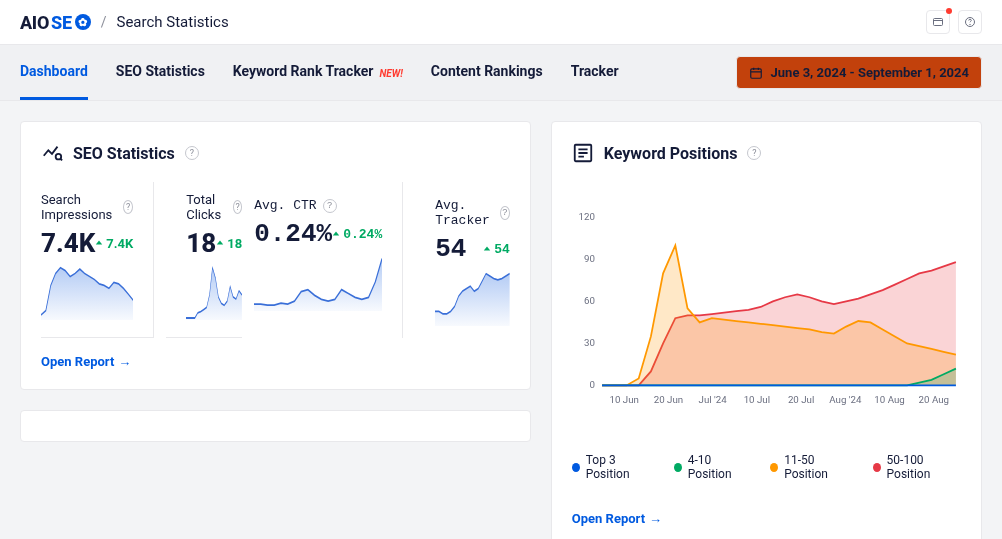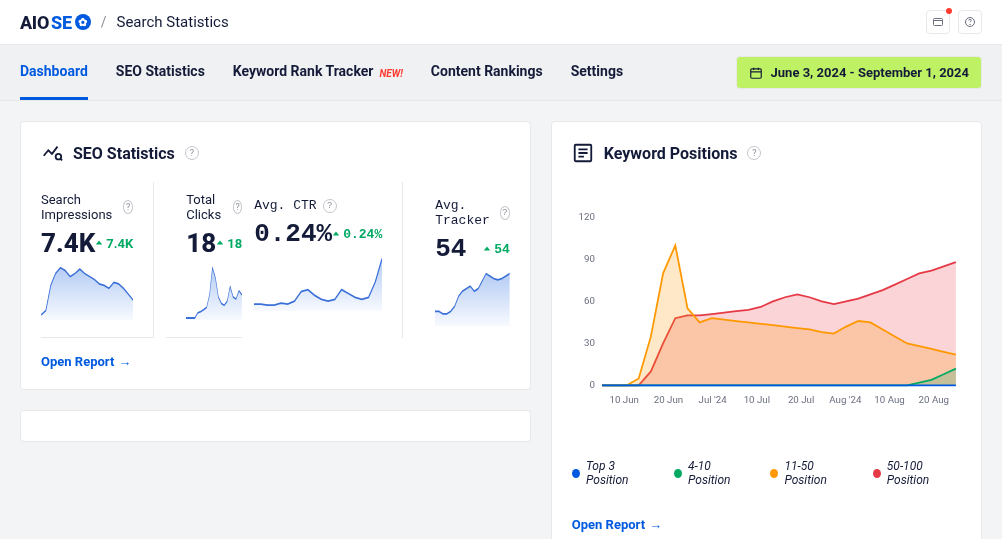--- a/index.html
+++ b/index.html
@@ -13,42 +13,42 @@
   .breadcrumb-sep { color: #8c8f9a; }
   .breadcrumb { color: #141b38; font-size: 15px; }
   .topbar-right { display: flex; align-items: center; gap: 8px; }
   .icon-btn { width: 24px; height: 24px; border: 1px solid #e8e8eb; border-radius: 4px; display: flex; align-items: center; justify-content: center; cursor: pointer; background: #fff; position: relative; }
   .icon-btn .dot { position: absolute; top: -3px; right: -3px; width: 6px; height: 6px; border-radius: 50%; background: #ff3b30; }
   .tabbar { background: #f0f1f3; padding: 0 20px; display: flex; align-items: center; justify-content: space-between; border-bottom: 1px solid #e8e8eb; }
   .tabs { display: flex; gap: 28px; }
   .tab { padding: 18px 0; font-weight: 700; font-size: 14px; color: #141b38; cursor: pointer; border-bottom: 3px solid transparent; display: flex; align-items: flex-end; gap: 6px; }
   .tab.active { color: #005ae0; border-bottom-color: #005ae0; }
   .tab .new-badge { color: #ff3b30; font-size: 10px; font-weight: 700; font-style: italic; }
-  .daterange { background: #bef264; border: 1px solid #e8e8eb; border-radius: 4px; padding: 8px 12px; display: flex; align-items: center; gap: 8px; font-size: 13px; font-weight: 700; cursor: pointer; }
+  .daterange { background: #c2410c; border: 1px solid #e8e8eb; border-radius: 4px; padding: 8px 12px; display: flex; align-items: center; gap: 8px; font-size: 13px; font-weight: 700; cursor: pointer; }
   .content { padding: 20px; display: flex; gap: 20px; }
   .col { flex: 1; display: flex; flex-direction: column; gap: 20px; }
   .card { background: #fff; border: 1px solid #e8e8eb; border-radius: 4px; padding: 20px; }
   .card-header { display: flex; align-items: center; gap: 10px; margin-bottom: 18px; }
   .card-title { font-weight: 700; font-size: 16px; }
   .help-icon { width: 14px; height: 14px; border: 1px solid #c5c7ce; border-radius: 50%; display: inline-flex; align-items: center; justify-content: center; font-size: 9px; color: #8c8f9a; cursor: pointer; }
   .stats-grid { display: grid; grid-template-columns: 1fr 1fr 1fr 1fr; gap: 12px; }
   .stat-cell { padding: 10px 0 0; }
   .stat-cell:nth-child(1), .stat-cell:nth-child(2) { border-bottom: 1px solid #e8e8eb; padding-bottom: 14px; }
   .stat-cell:nth-child(even) { padding-left: 20px; }
   .stat-cell:nth-child(odd) { padding-right: 20px; border-right: 1px solid #e8e8eb; }
   .stat-cell:nth-child(3), .stat-cell:nth-child(4) { padding-top: 16px; font-family: Liberation Mono, monospace; }
   .stat-label-row { display: flex; align-items: center; gap: 6px; margin-bottom: 6px; }
   .stat-label { font-size: 13px; color: #141b38; }
   .stat-main-row { display: flex; align-items: center; justify-content: space-between; }
   .stat-value { font-size: 26px; font-weight: 800; }
   .stat-change { color: #00aa63; font-size: 13px; font-weight: 700; display: flex; align-items: center; gap: 3px; }
   .spark { width: 100%; height: 56px; margin-top: 6px; }
   .open-report { color: #005ae0; font-weight: 700; font-size: 13px; cursor: pointer; display: flex; gap: 4px; margin-top: 16px; }
   .kp-chart { width: 100%; height: 260px; }
-  .kp-legend { display: flex; gap: 20px; justify-content: center; margin-top: 14px; font-size: 12px; font-style: italic; }
+  .kp-legend { display: flex; gap: 20px; justify-content: center; margin-top: 8px; font-size: 12px; }
   .kp-legend-item { display: flex; align-items: center; gap: 6px; }
   .kp-dot { width: 9px; height: 9px; border-radius: 50%; }
   .kp-axis text { font-size: 11px; fill: #6b6f80; }
   .card-icon svg { display: block; }
 </style>
 </head>
 <body>
 
 <div class="topbar">
   <div class="topbar-left">
@@ -87,21 +87,21 @@
         <span>SEO Statistics</span>
       </div>
       <div class="tab">
         <span>Keyword Rank Tracker</span>
         <span class="new-badge">NEW!</span>
       </div>
       <div class="tab">
         <span>Content Rankings</span>
       </div>
       <div class="tab">
-        <span>Settings</span>
+        <span>Tracker</span>
       </div>
     </div>
   <div class="daterange">
     <svg width="14" height="14" viewBox="0 0 24 24" fill="none" stroke="#141b38" stroke-width="2">
         <rect x="3" y="5" width="18" height="16" rx="2"></rect>
         <path d="M3 10h18M8 3v4M16 3v4"></path>
       </svg>
     <span>June 3, 2024 - September 1, 2024</span>
   </div>
 </div>

